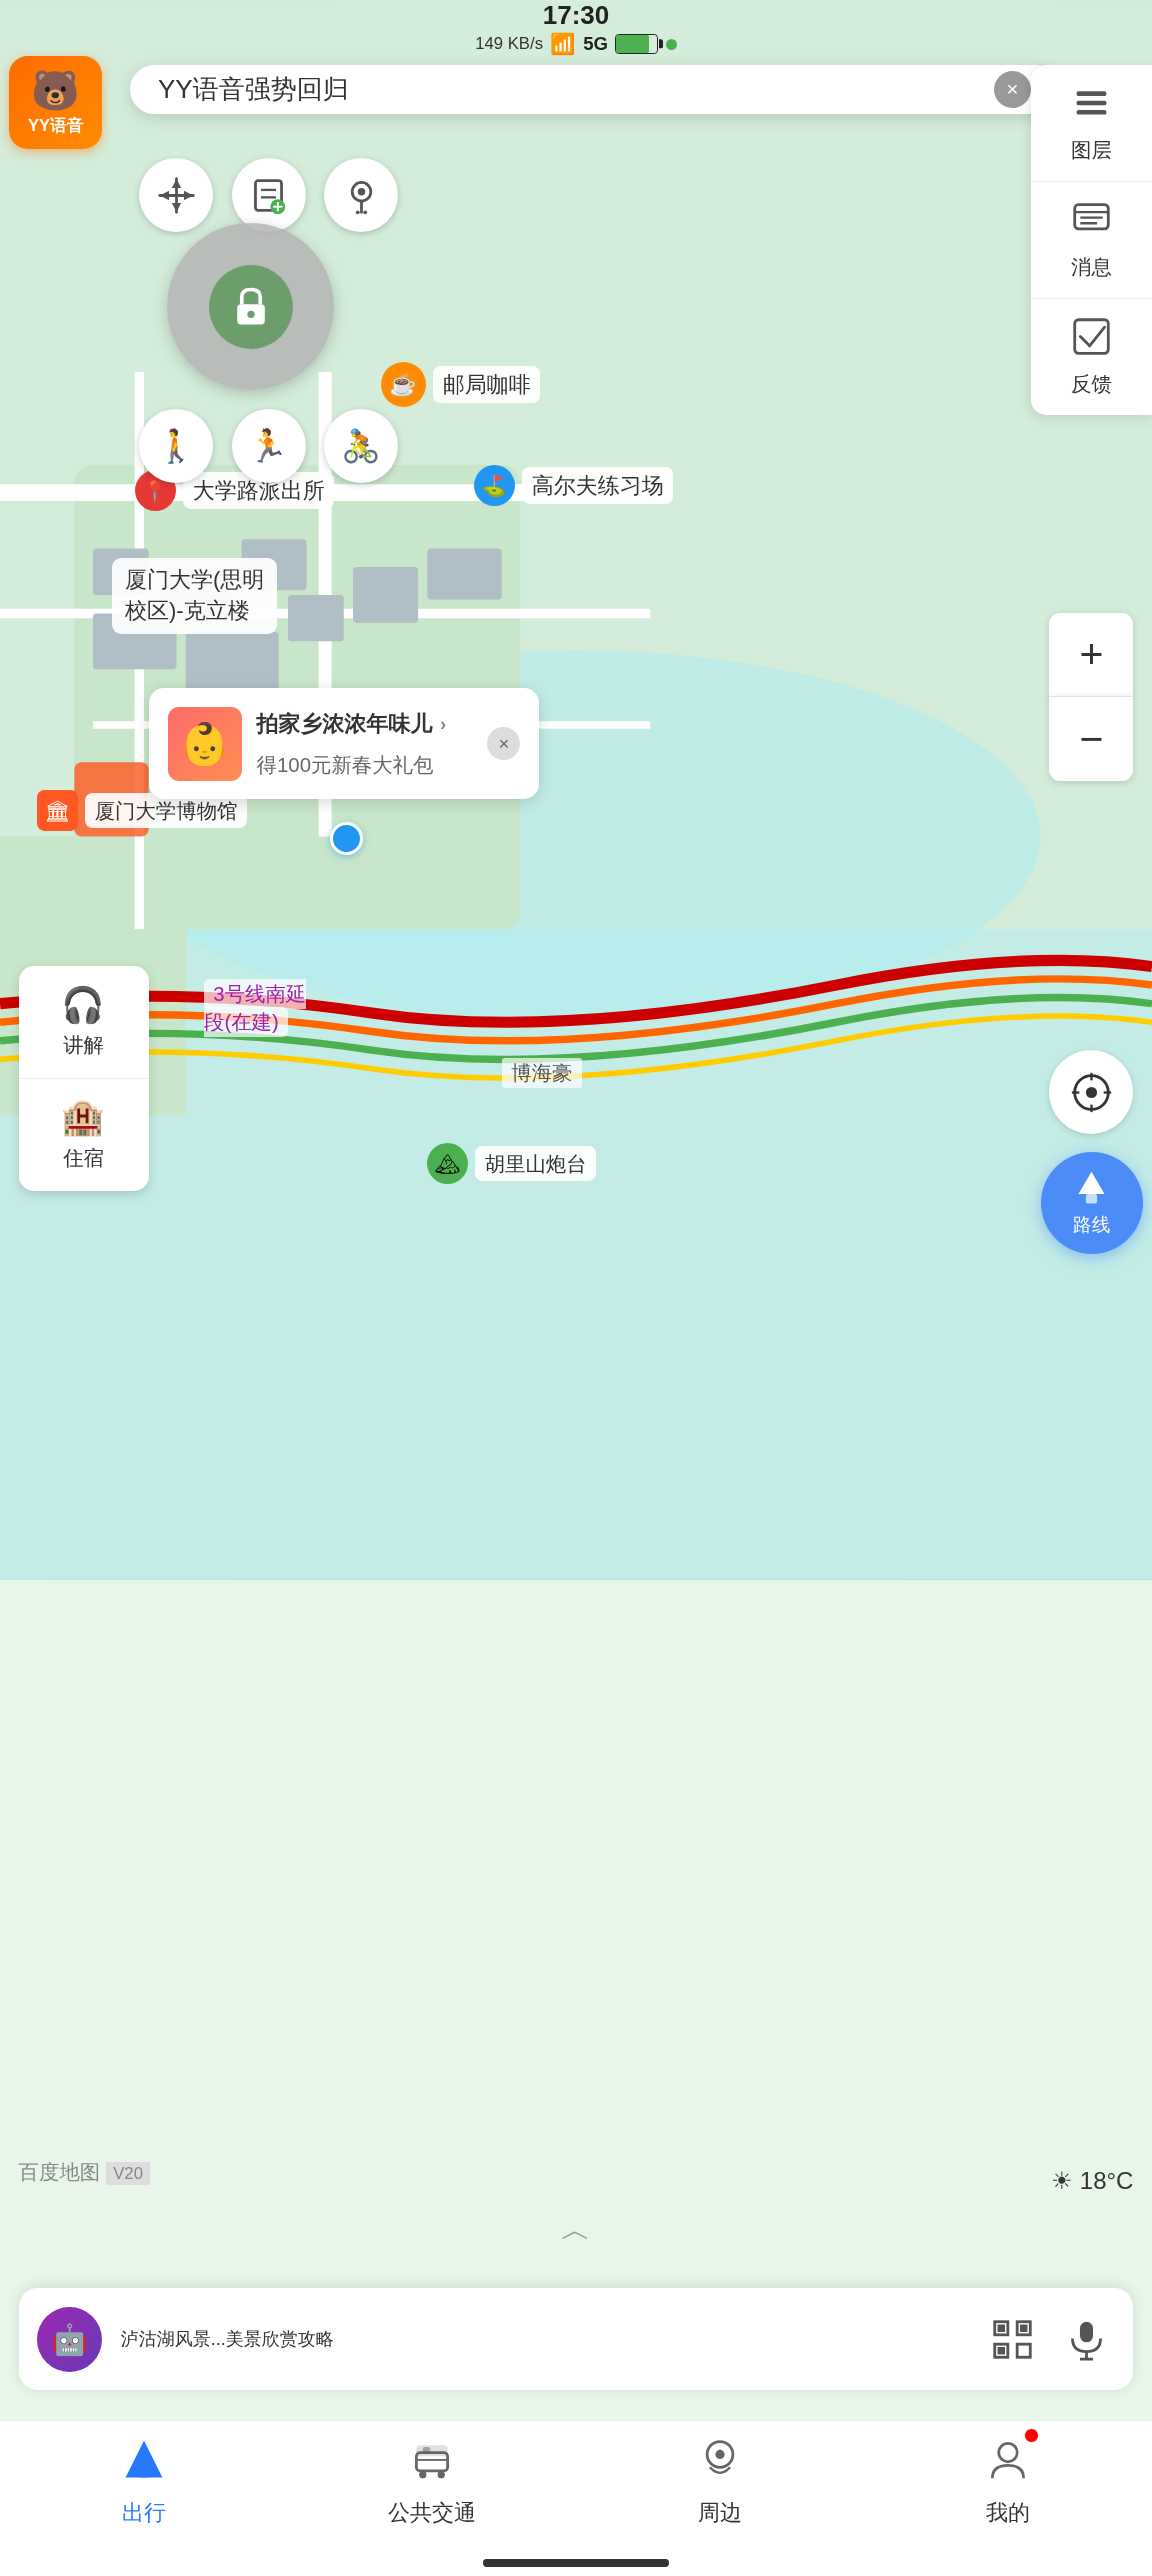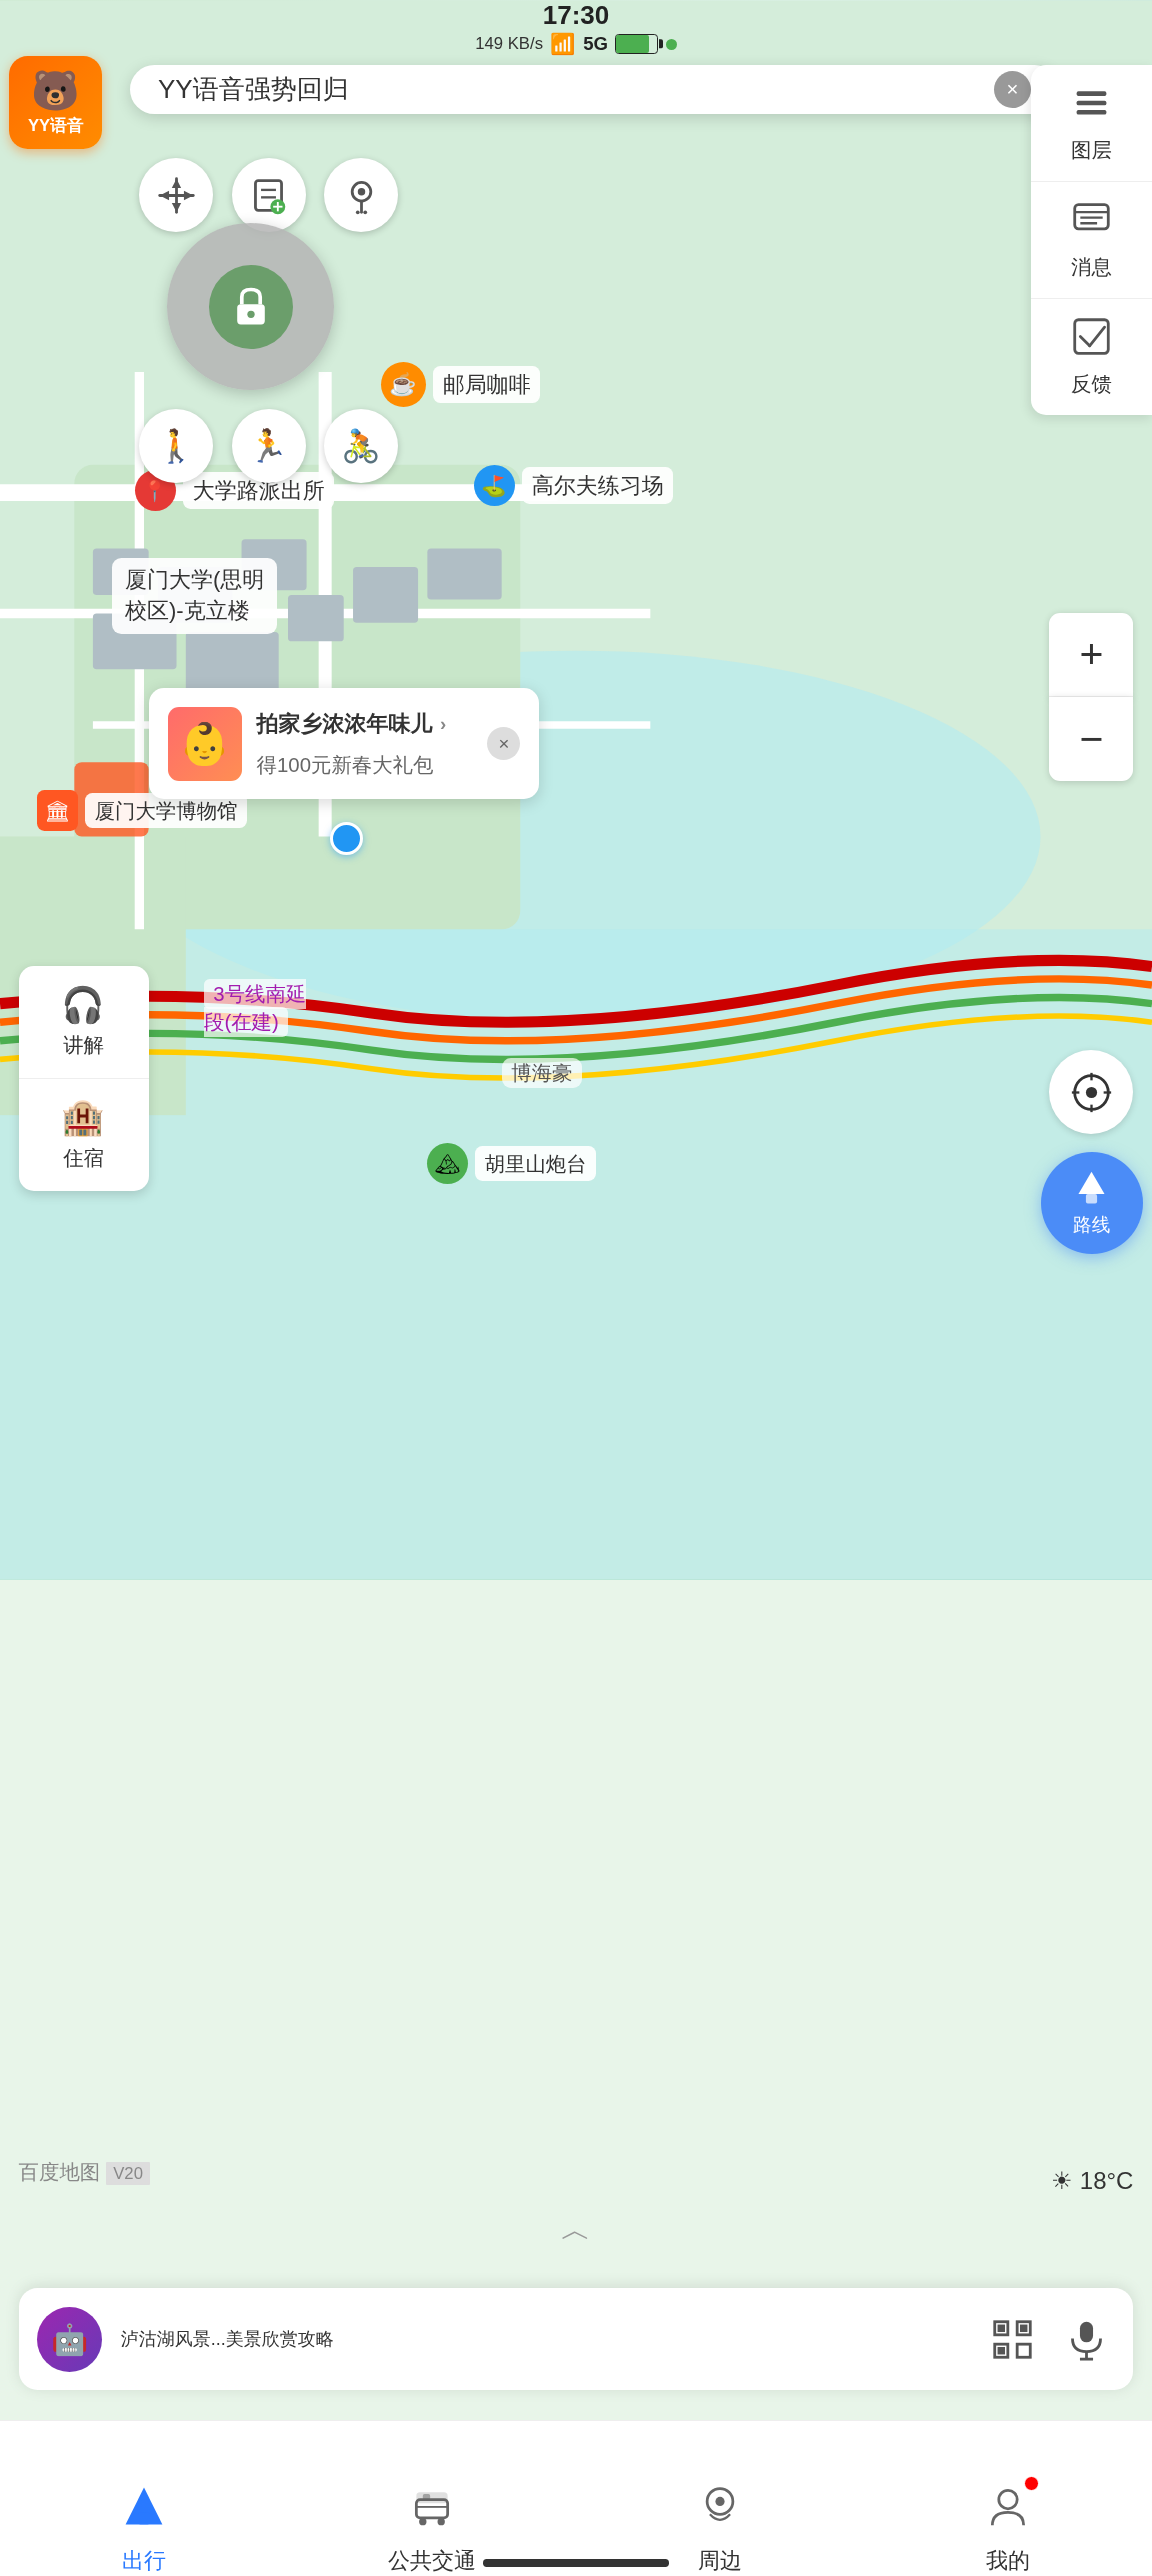--- a/index.html
+++ b/index.html
@@ -522,21 +522,21 @@
     
     .bottom-nav {
       position: absolute;
       bottom: 0;
       left: 0;
       right: 0;
       height: 156px;
       background: white;
       border-top: 0.9px solid #eee;
       display: flex;
-      align-items: flex-end;
+      align-items: flex-start;
       padding-top: 5px;
       z-index: 300;
     }
     .nav-item {
       flex: 1;
       display: flex;
       flex-direction: column;
       align-items: center;
       gap: 7.4px;
       cursor: pointer;
@@ -760,21 +760,21 @@
 <div style="position:absolute;top:790px;left:37px;z-index:160;display:flex;align-items:center;gap:7.4px;">
   <div style="width:41px;height:41px;background:#FF5722;border-radius:7.4px;display:flex;align-items:center;justify-content:center;font-size:20.4px;color:white;">🏛</div>
   <span style="font-size:20.4px;background:rgba(255,255,255,0.92);padding:3.7px 9.3px;border-radius:7.4px;color:#333;">厦门大学博物馆</span>
 </div>
 
 <div style="position:absolute;top:980px;left:204px;z-index:160;">
   <span style="font-size:20.4px;color:#a21caf;background:rgba(255,255,255,0.7);padding:3.7px 9.3px;border-radius:5.6px;">3号线南延<br>段(在建)</span>
 </div>
 
 <div style="position:absolute;top:1059px;left:502px;z-index:160;">
-  <span style="font-size:20.4px;color:#555;background:rgba(255,255,255,0.7);padding:3.7px 9.3px;border-radius:9px;">博海豪</span>
+  <span style="font-size:20.4px;color:#555;background:rgba(255,255,255,0.7);padding:3.7px 9.3px;border-radius:3px;">博海豪</span>
 </div>
 
 <div style="position:absolute;top:1143px;left:427px;z-index:160;display:flex;align-items:center;gap:7.4px;">
   <div style="width:41px;height:41px;background:#4CAF50;border-radius:50%;display:flex;align-items:center;justify-content:center;font-size:20.4px;">🏔</div>
   <span style="font-size:20.4px;background:rgba(255,255,255,0.92);padding:3.7px 9.3px;border-radius:7.4px;color:#333;">胡里山炮台</span>
 </div>
 
 <div class="promo-card">
   <div class="promo-avatar">
     <span>👶</span>

